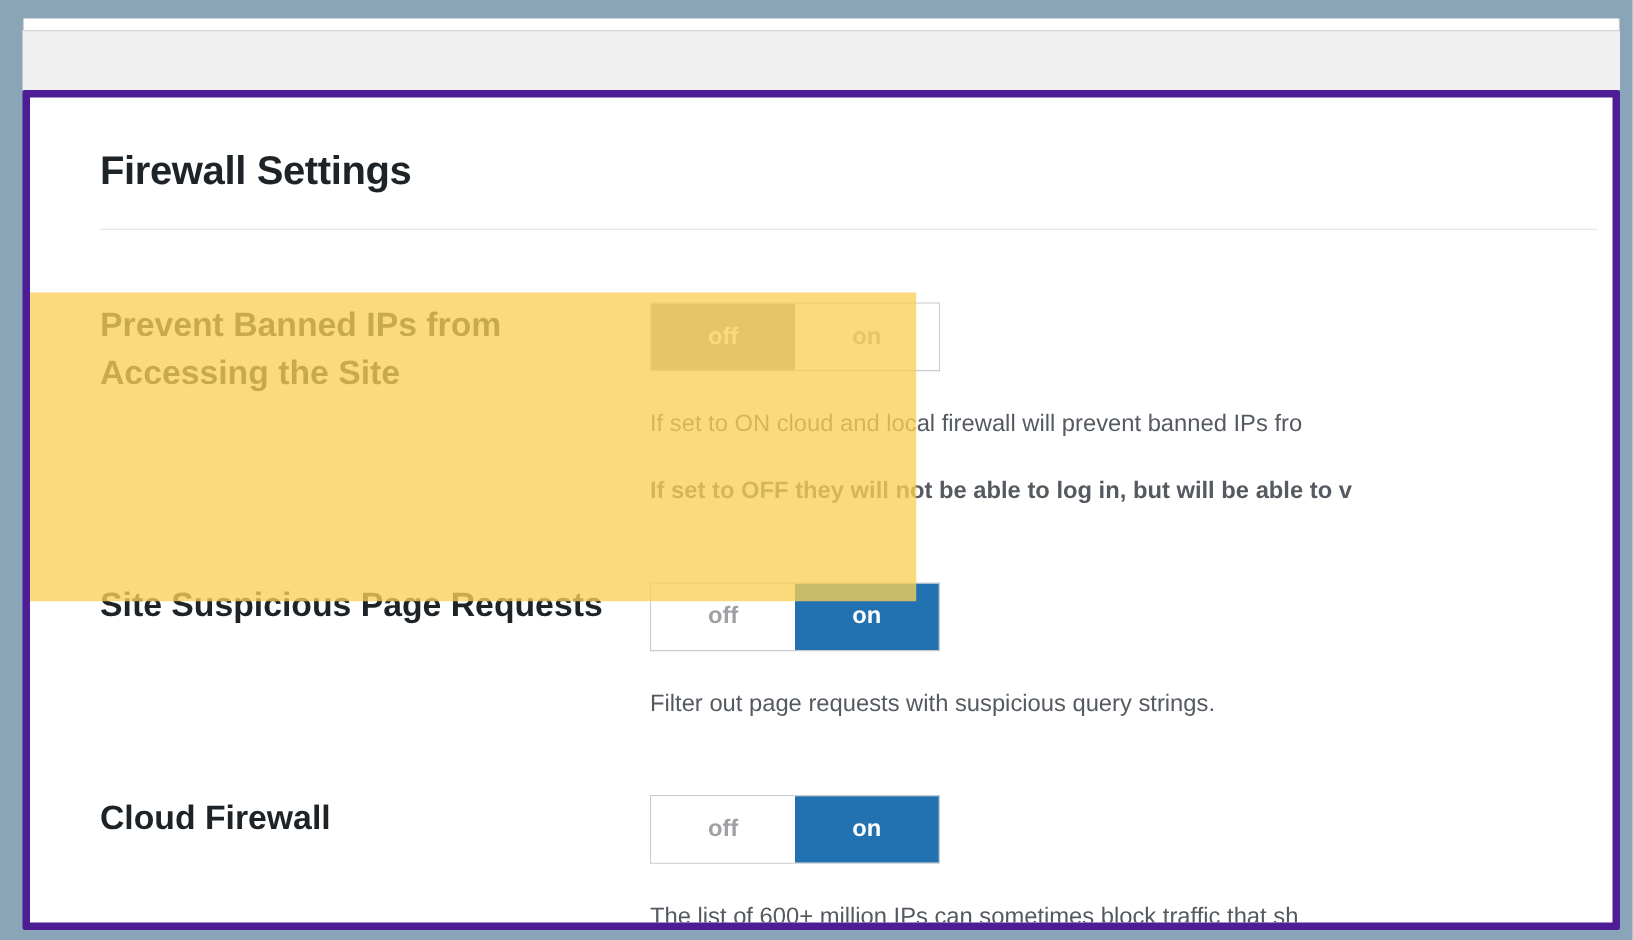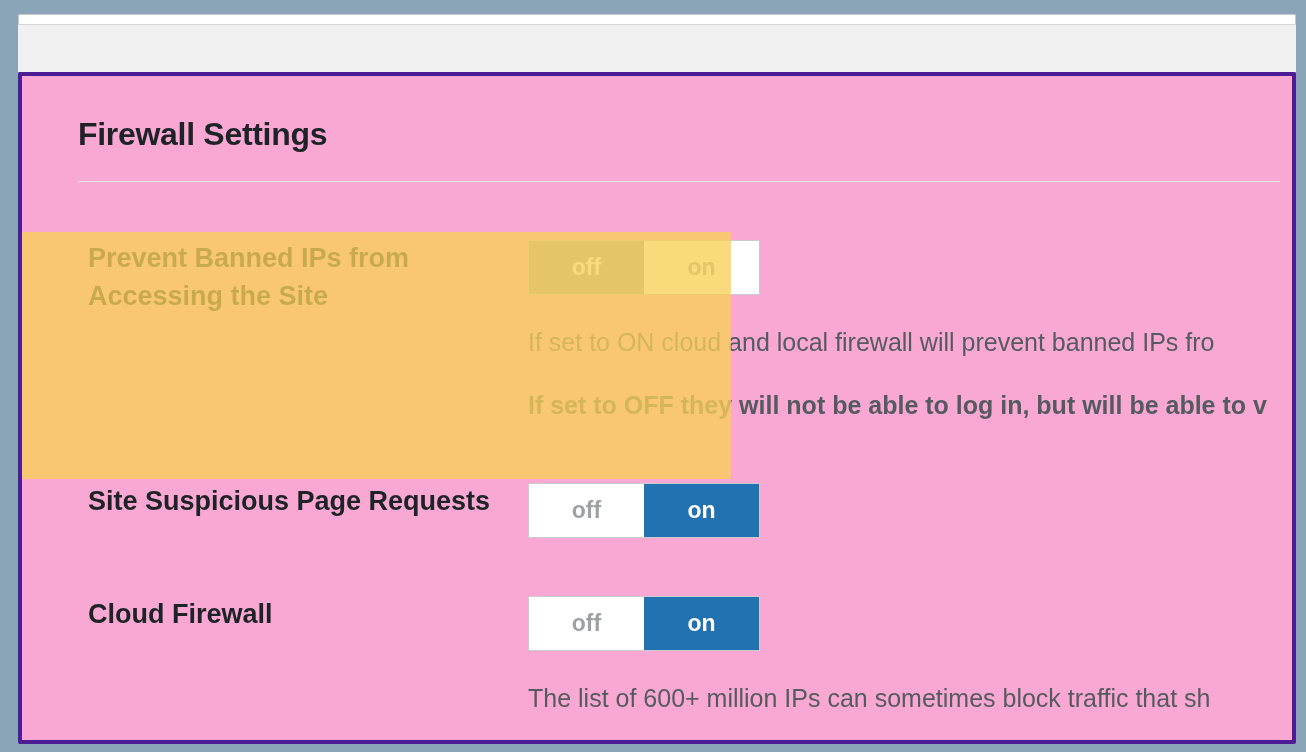--- a/index.html
+++ b/index.html
@@ -25,22 +25,22 @@
   .top-peek {
     height: 10px;
     background: #fff;
     border: 1px solid #c7c9cc;
     border-bottom: none;
     border-radius: 2px 2px 0 0;
     margin-bottom: 0;
     width: 100%;
   }
   .panel {
-    background: #f9a8d4;
-    border: 4px solid #4c1d95;
+    background: #ffffff;
+    border: 6px solid #4c1d95;
     border-radius: 2px;
     width: 100%;
     height: 672px;
     padding: 40px 12px 0 56px;
     position: relative;
     overflow: hidden;
   }
   .section-title {
     font-size: 32px;
     font-weight: 700;
@@ -51,21 +51,20 @@
     border: none;
     border-top: 1px solid #e6e6e8;
     margin: 28px 0 0 0;
     width: 100%;
   }
   .setting-row {
     display: flex;
     align-items: flex-start;
     padding-top: 58px;
     position: relative;
-    margin-left: 10px;
   }
   .setting-label-col {
     width: 440px;
     flex: 0 0 440px;
     padding-right: 30px;
   }
   .setting-label {
     font-size: 27px;
     font-weight: 700;
     color: #1d2327;
@@ -79,21 +78,21 @@
     display: inline-flex;
     border: 1px solid #c9cbce;
     height: 55px;
     width: 232px;
   }
   .toggle-half {
     flex: 1 1 50%;
     display: flex;
     align-items: center;
     justify-content: center;
-    font-size: 23px;
+    font-size: 19px;
     font-weight: 700;
     cursor: pointer;
     user-select: none;
   }
   .toggle-off-active .tog-off {
     background: #a0a1a4;
     color: #fff;
   }
   .toggle-off-active .tog-on {
     background: #fff;
@@ -101,21 +100,21 @@
   }
   .toggle-on-active .tog-off {
     background: #fff;
     color: #9ea0a3;
   }
   .toggle-on-active .tog-on {
     background: #2271b1;
     color: #fff;
   }
   .setting-desc {
-    font-size: 25px;
+    font-size: 19px;
     color: #555a60;
     line-height: 1.55;
     white-space: nowrap;
     margin-top: 28px;
   }
   .setting-desc.second {
     margin-top: 24px;
     font-weight: bold;
   }
   .highlight {
@@ -160,20 +159,21 @@
 
     <div class="setting-row">
       <div class="setting-label-col">
         <div class="setting-label">Site Suspicious Page Requests</div>
       </div>
       <div class="setting-control-col">
         <div class="toggle toggle-on-active">
           <div class="toggle-half tog-off">off</div>
           <div class="toggle-half tog-on">on</div>
         </div>
+        <div class="setting-desc">Filter out page requests with suspicious query strings.</div>
       </div>
     </div>
 
     <div class="setting-row">
       <div class="setting-label-col">
         <div class="setting-label">Cloud Firewall</div>
       </div>
       <div class="setting-control-col">
         <div class="toggle toggle-on-active">
           <div class="toggle-half tog-off">off</div>

